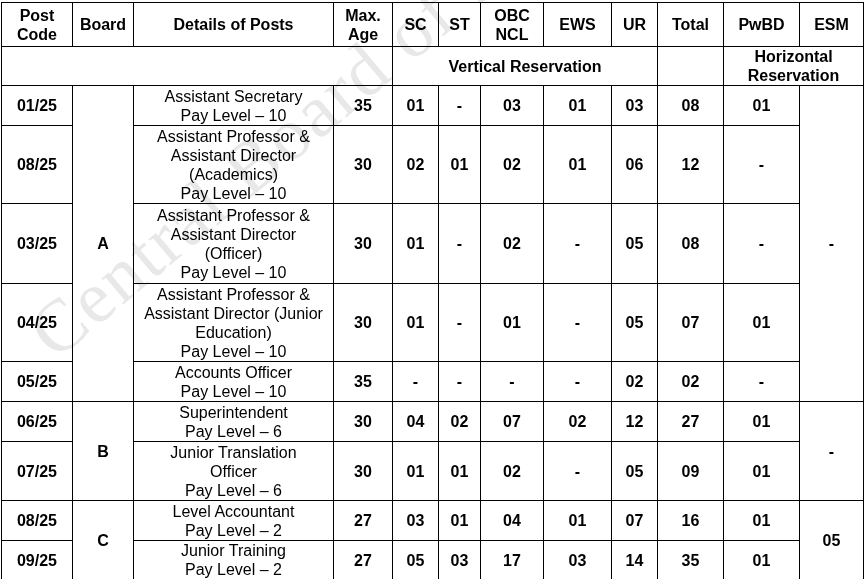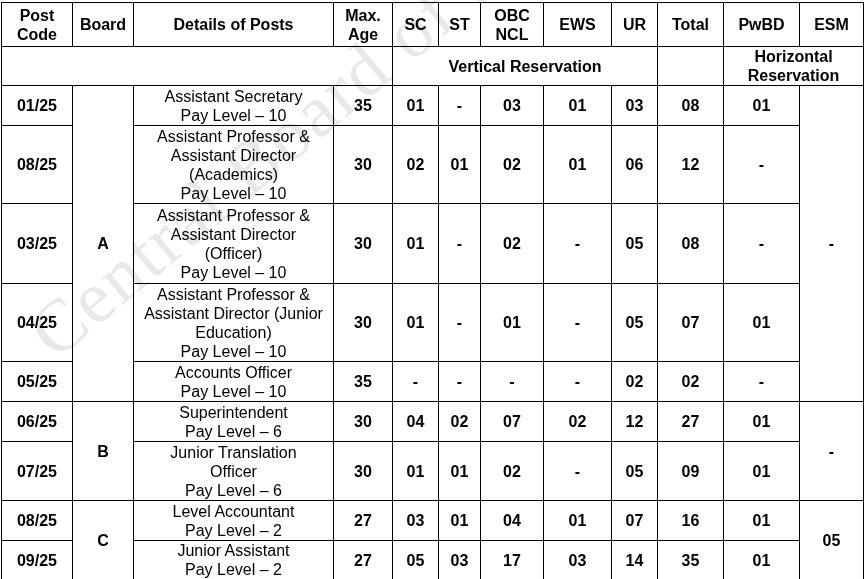--- a/index.html
+++ b/index.html
@@ -197,21 +197,21 @@
     <td class="num">01</td>
     <td class="num">07</td>
     <td class="num">16</td>
     <td class="num">01</td>
     <td class="num" rowspan="2">05</td>
   </tr>
 
   <tr style="height:28px">
     <td class="code">09/25</td>
     <td class="details">
-          <span>Junior Assistant</span>
+          <span>Junior Training</span>
           <span>Pay Level – 2</span>
         </td>
     <td class="num">27</td>
     <td class="num">05</td>
     <td class="num">03</td>
     <td class="num">17</td>
     <td class="num">03</td>
     <td class="num">14</td>
     <td class="num">35</td>
     <td class="num">01</td>

